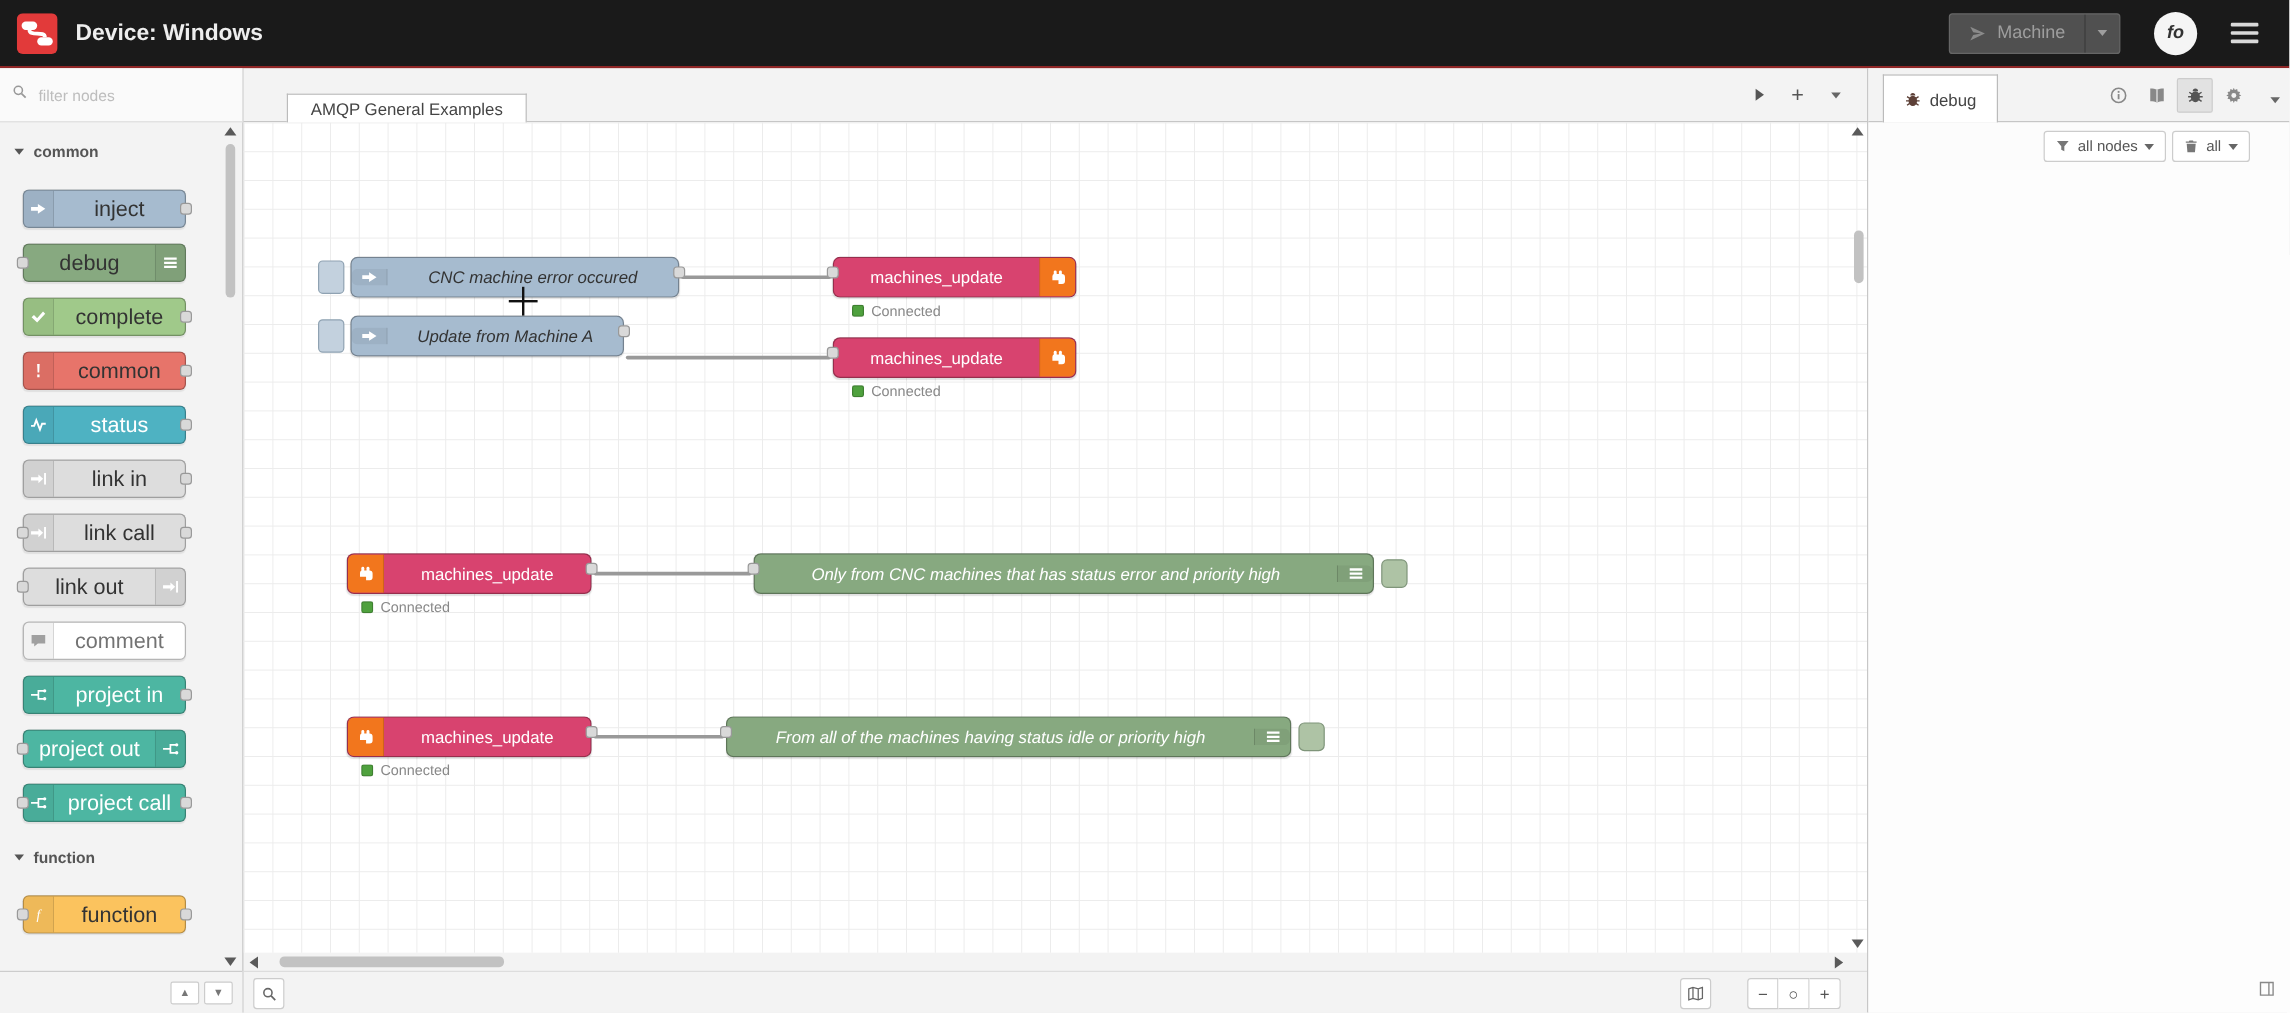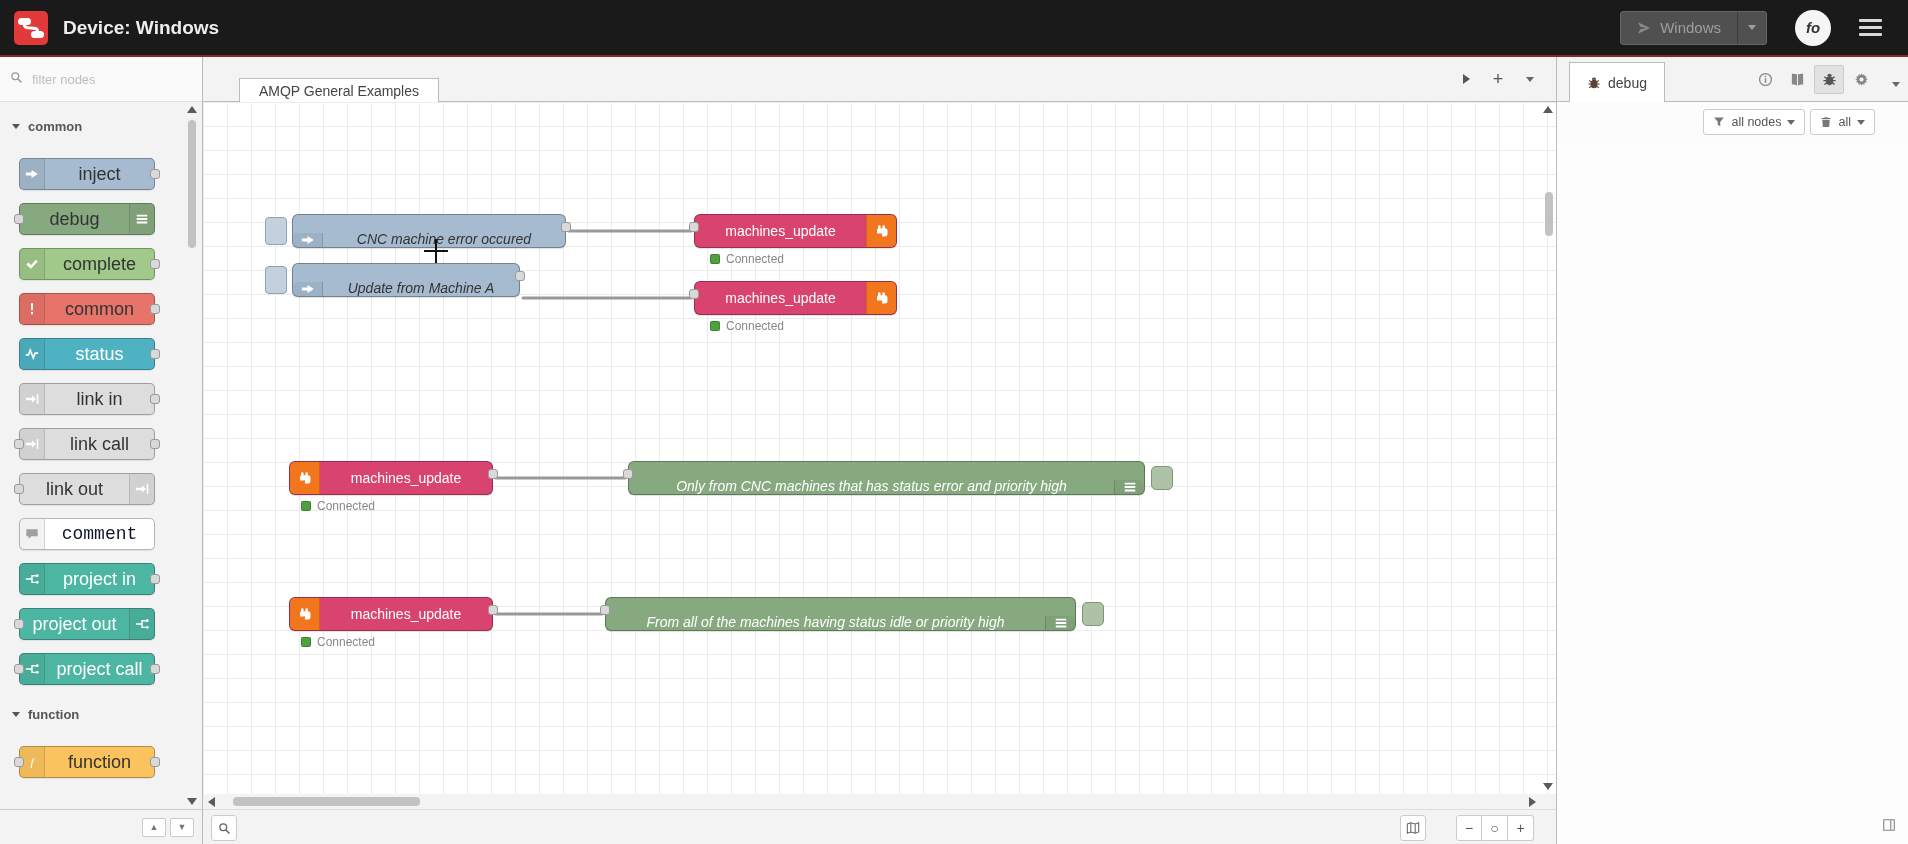--- a/index.html
+++ b/index.html
@@ -53,21 +53,21 @@
   .flow-tab { position:absolute; left:36px; top:21px; bottom:-1px; width:200px; background:#fff; border:1px solid #bbb; border-bottom:none; display:flex; align-items:center; justify-content:center; font-size:14px; color:#444; z-index:2; }
   .tabbar-actions { position:absolute; right:12px; top:8px; display:flex; gap:4px; }
   .tab-action { width:28px; height:28px; display:flex; align-items:center; justify-content:center; color:#555; font-size:18px; cursor:pointer; }
   .canvas { position:absolute; top:45px; left:0; right:0; bottom:50px; background-color:#fff;
     background-image:linear-gradient(#ececec 1px, transparent 1px), linear-gradient(90deg,#ececec 1px, transparent 1px);
     background-size:24px 24px; overflow:hidden; }
   #flow { position:absolute; inset:0; }
   #wires { position:absolute; inset:0; width:100%; height:100%; }
 
   .flow-node { position:absolute; display:flex; align-items:flex-start; }
-  .node-body { position:relative; height:34px; border:1px solid rgba(0,0,0,0.3); border-radius:6px; display:flex; align-items:flex-end; box-shadow:0 1px 1px rgba(0,0,0,0.12); }
+  .node-body { position:relative; height:34px; border:1px solid rgba(0,0,0,0.3); border-radius:6px; display:flex; align-items:center; box-shadow:0 1px 1px rgba(0,0,0,0.12); }
   .amqp-node { position:absolute; height:34px; border:1px solid rgba(0,0,0,0.3); border-radius:6px; display:flex; align-items:stretch; box-shadow:0 1px 1px rgba(0,0,0,0.12); }
   .node-icon-strip { width:30px; flex:0 0 auto; display:flex; align-items:center; justify-content:center; color:#fff; background:rgba(0,0,0,0.05); }
   .node-icon-strip.left { border-right:1px solid rgba(0,0,0,0.15); border-radius:5px 0 0 5px; }
   .node-icon-strip.right { border-left:1px solid rgba(0,0,0,0.15); border-radius:0 5px 5px 0; }
   .node-label { flex:1; display:flex; align-items:center; justify-content:center; font-size:14px; color:#333; white-space:nowrap; overflow:hidden; padding:0 8px; }
   .node-label.white { color:#fff; }
   .node-label.italic { font-style:italic; }
   .port-out { right:-6px; top:12px; }
   .port-in { left:-6px; top:12px; }
   .inject-btn { width:22px; height:28px; margin:3px 5px 0 0; background:#c3d1de; border:1px solid #8fa2b2; border-radius:4px; cursor:pointer; flex:0 0 auto; }
@@ -133,21 +133,21 @@
         </svg>
     </span>
     <div class="app-title">Device: Windows</div>
     <div class="deploy-btn">
       <div class="deploy-main">
         <span class="deploy-icon">
           <svg viewBox="0 0 16 16" width="14" height="14">
               <path fill="currentColor" d="M1 14.5L15 8 1 1.5l2.8 5.2L11 8l-7.2 1.3z"></path>
             </svg>
         </span>
-        <span class="deploy-label">Windows</span>
+        <span class="deploy-label">Machine</span>
       </div>
       <span class="deploy-caret">
           <span class="tri-down-sm light"></span>
         </span>
     </div>
     <div class="avatar">fo</div>
     <div class="hamburger">
         <span></span>
         <span></span>
         <span></span>
@@ -248,21 +248,21 @@
               </span>
               <span class="pnode-label" style="color: rgb(51, 51, 51);">link out</span>
               <div class="port port-left"></div>
             </div>
             <div class="palette-node" style="background: rgb(255, 255, 255); border-color: rgb(181, 181, 181);">
               <span class="pnode-icon icon-left" style="color: rgb(160, 160, 160);">
                 <svg viewBox="0 0 16 16" width="14" height="14">
                   <path fill="currentColor" d="M1.5 2.5h13v8h-7l-3.5 3v-3h-2.5z"></path>
                 </svg>
               </span>
-              <span class="pnode-label" style="color: #0f172a; font-family: Liberation Mono, monospace;">comment</span>
+              <span class="pnode-label" style="color: #737373;">comment</span>
             </div>
             <div class="palette-node" style="background: rgb(77, 182, 162);">
               <span class="pnode-icon icon-left" style="color: rgb(255, 255, 255);">
                 <svg viewBox="0 0 16 16" width="14" height="14">
                   <path fill="none" stroke="currentColor" stroke-width="1.6" d="M1 8h7M8 8V4.2h6M8 8v3.8h6"></path>
                   <circle cx="14" cy="4.2" r="1.6" fill="currentColor"></circle>
                   <circle cx="14" cy="11.8" r="1.6" fill="currentColor"></circle>
                 </svg>
               </span>
               <span class="pnode-label" style="color: rgb(255, 255, 255);">project in</span>

